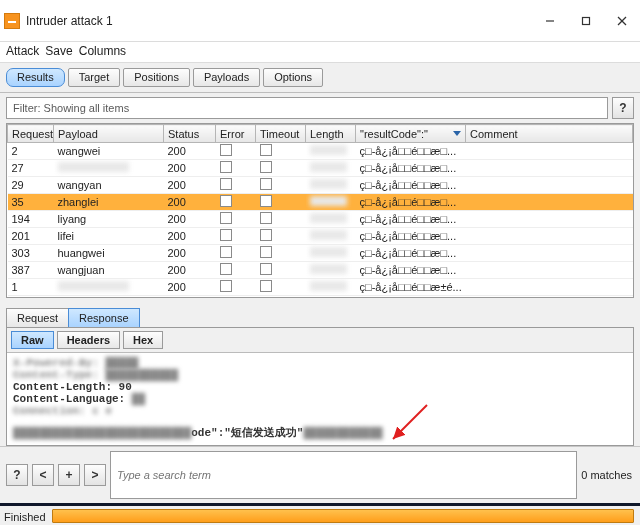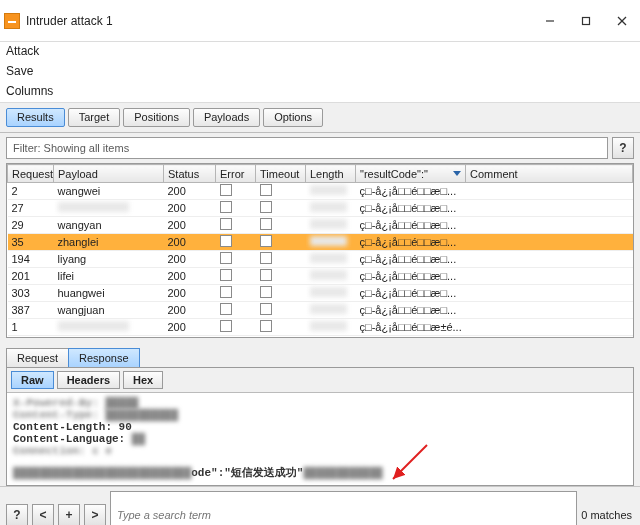--- a/index.html
+++ b/index.html
@@ -42,21 +42,20 @@
   .titlebar .winbtn svg { width:10px; height:10px; stroke:#333; stroke-width:1.2; fill:none; }
 
   
   .menubar {
     display:flex;
     gap: 6px;
     padding: 2px 6px 4px 6px;
     background:#fff;
     border-bottom:1px solid #dcdcdc;
     font-size: 12px;
-    flex-direction: column;
   }
   .menubar span { cursor:default; }
 
   
   .tabrow {
     display:flex;
     gap: 3px;
     padding: 5px 6px;
     background:#f0f0f0;
     border-bottom:1px solid #bdbdbd;
@@ -64,20 +63,21 @@
   .tab {
     border:1px solid #9a9a9a;
     background: linear-gradient(#fdfdfd,#e7e7e7);
     padding: 2px 10px 3px 10px;
     font-size: 11px;
     border-radius: 2px;
   }
   .tab.active {
     background: linear-gradient(#cfe8ff,#a9d3ff);
     border-color:#4a8cd6;
+    border-radius:7px;
   }
 
   
   .filterrow {
     display:flex;
     padding: 4px 6px;
     background:#f0f0f0;
     gap: 4px;
     justify-content: space-between;
   }

